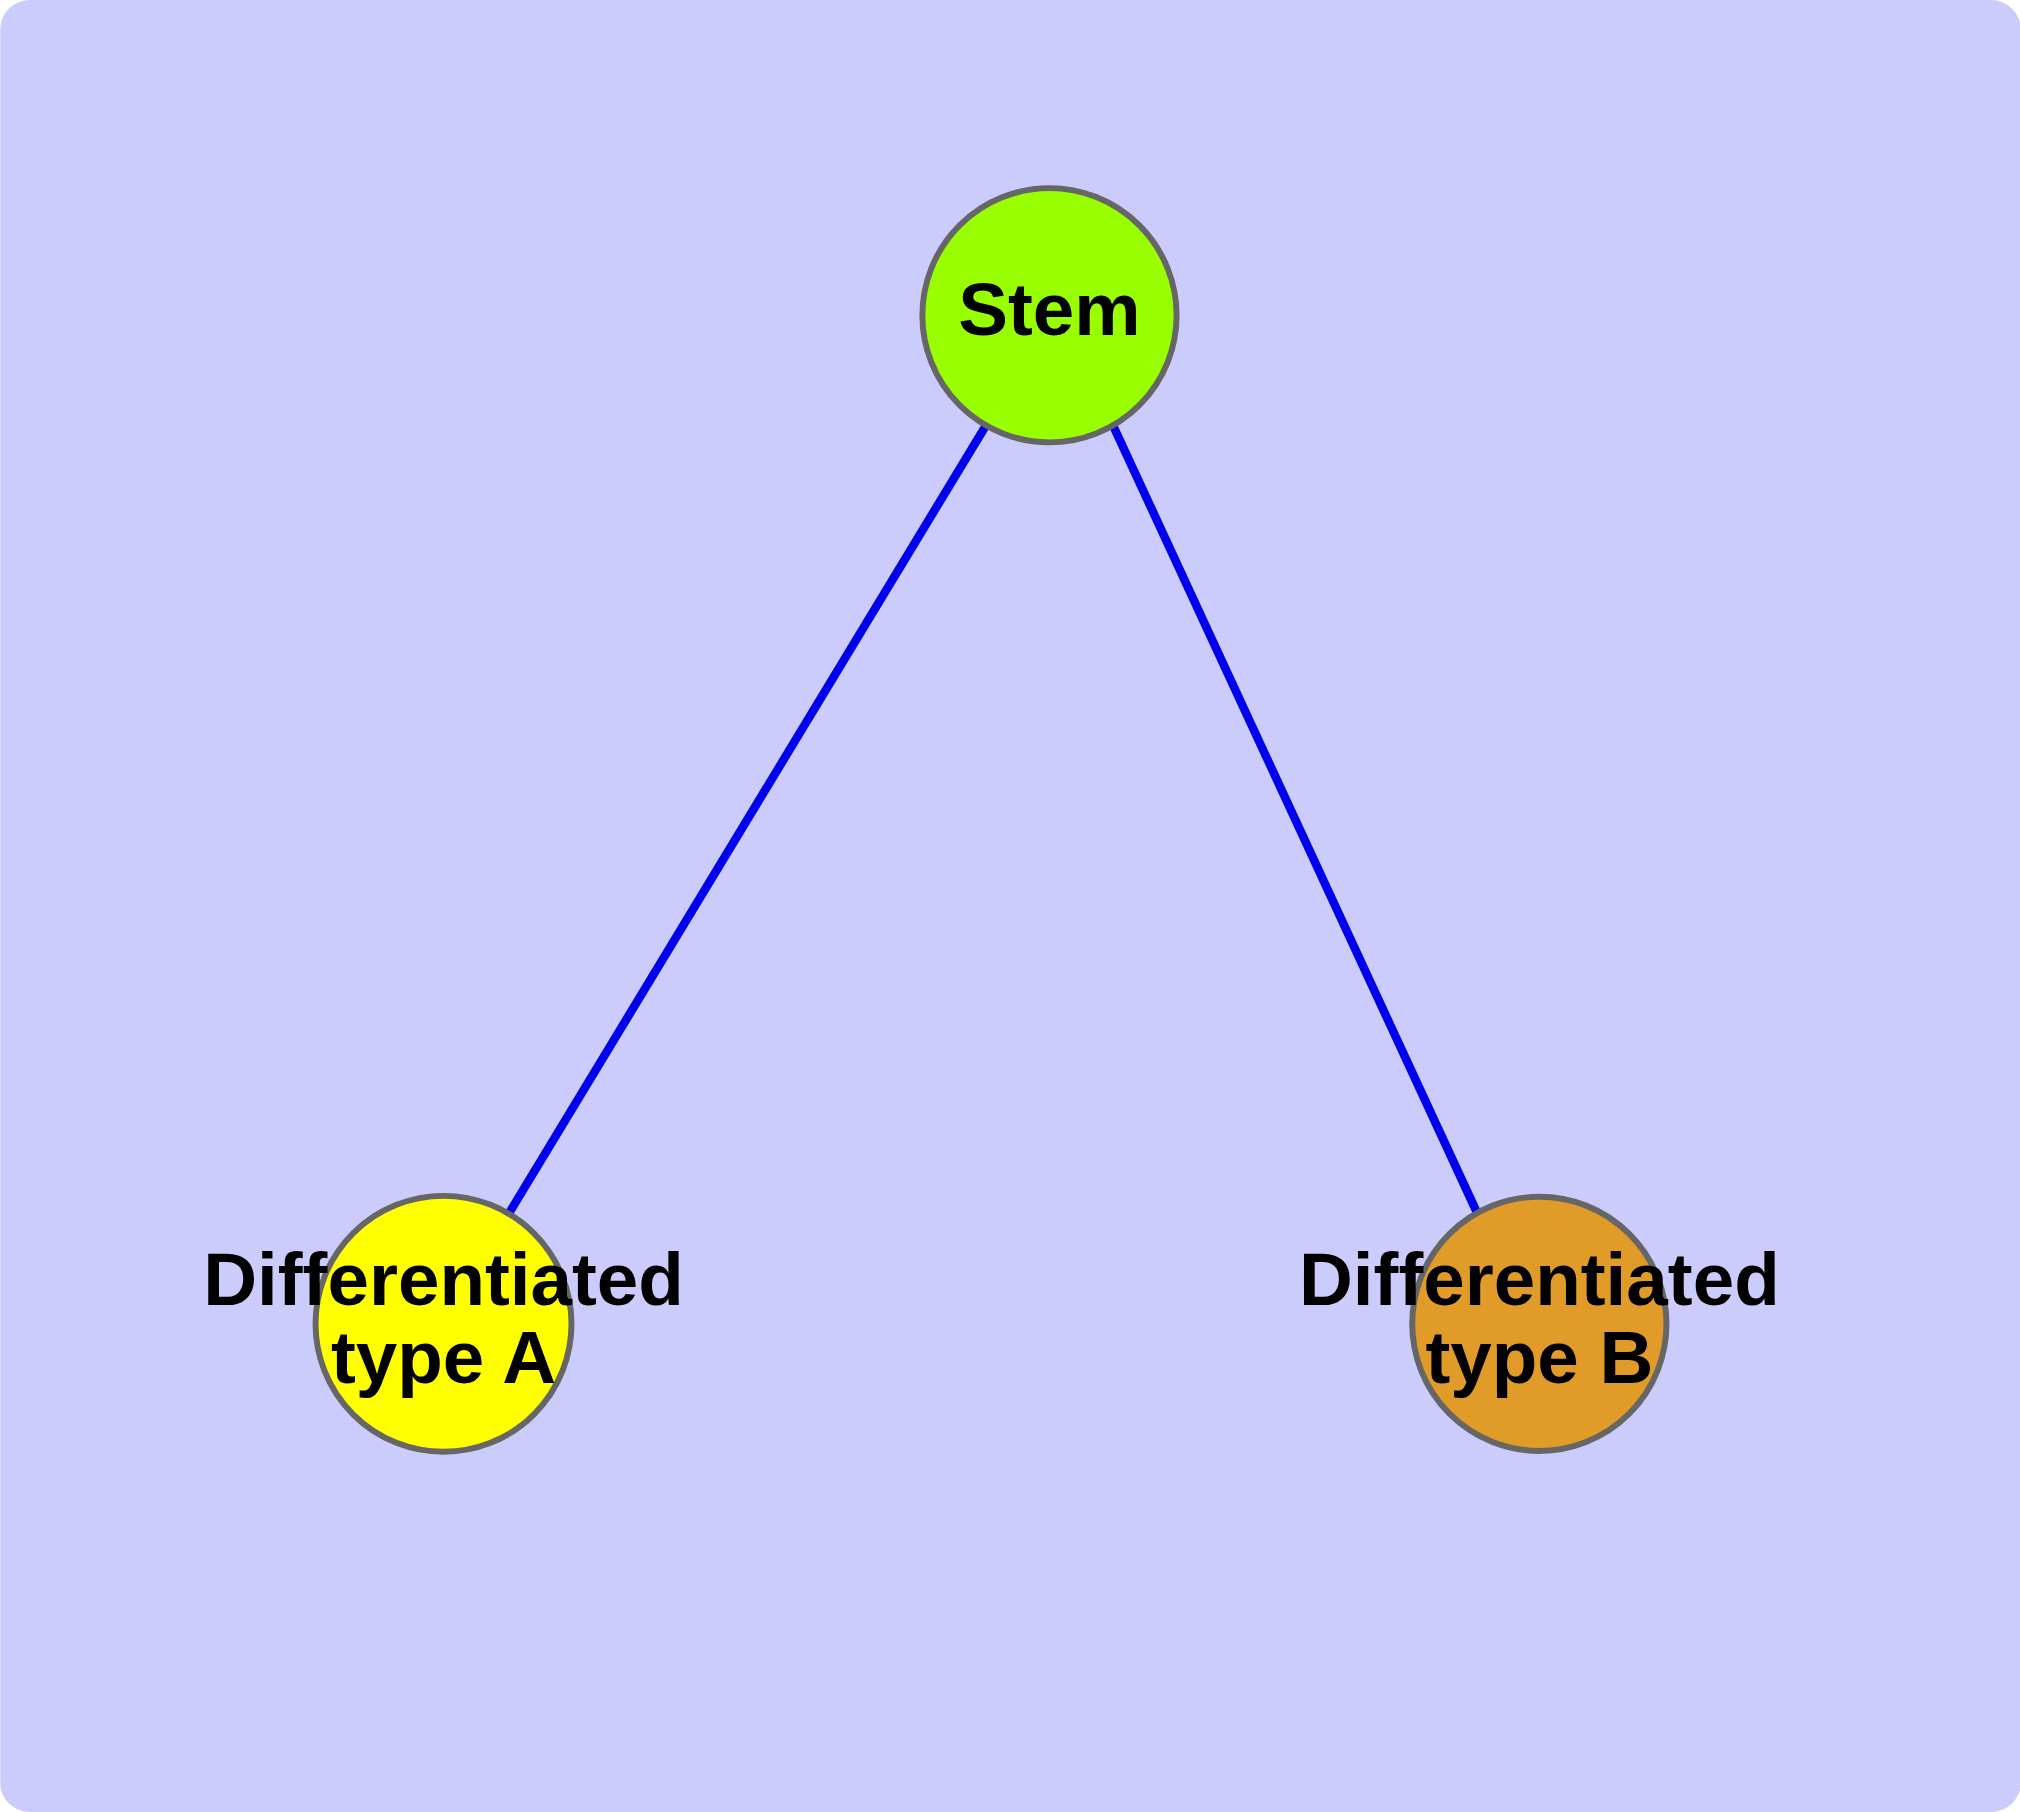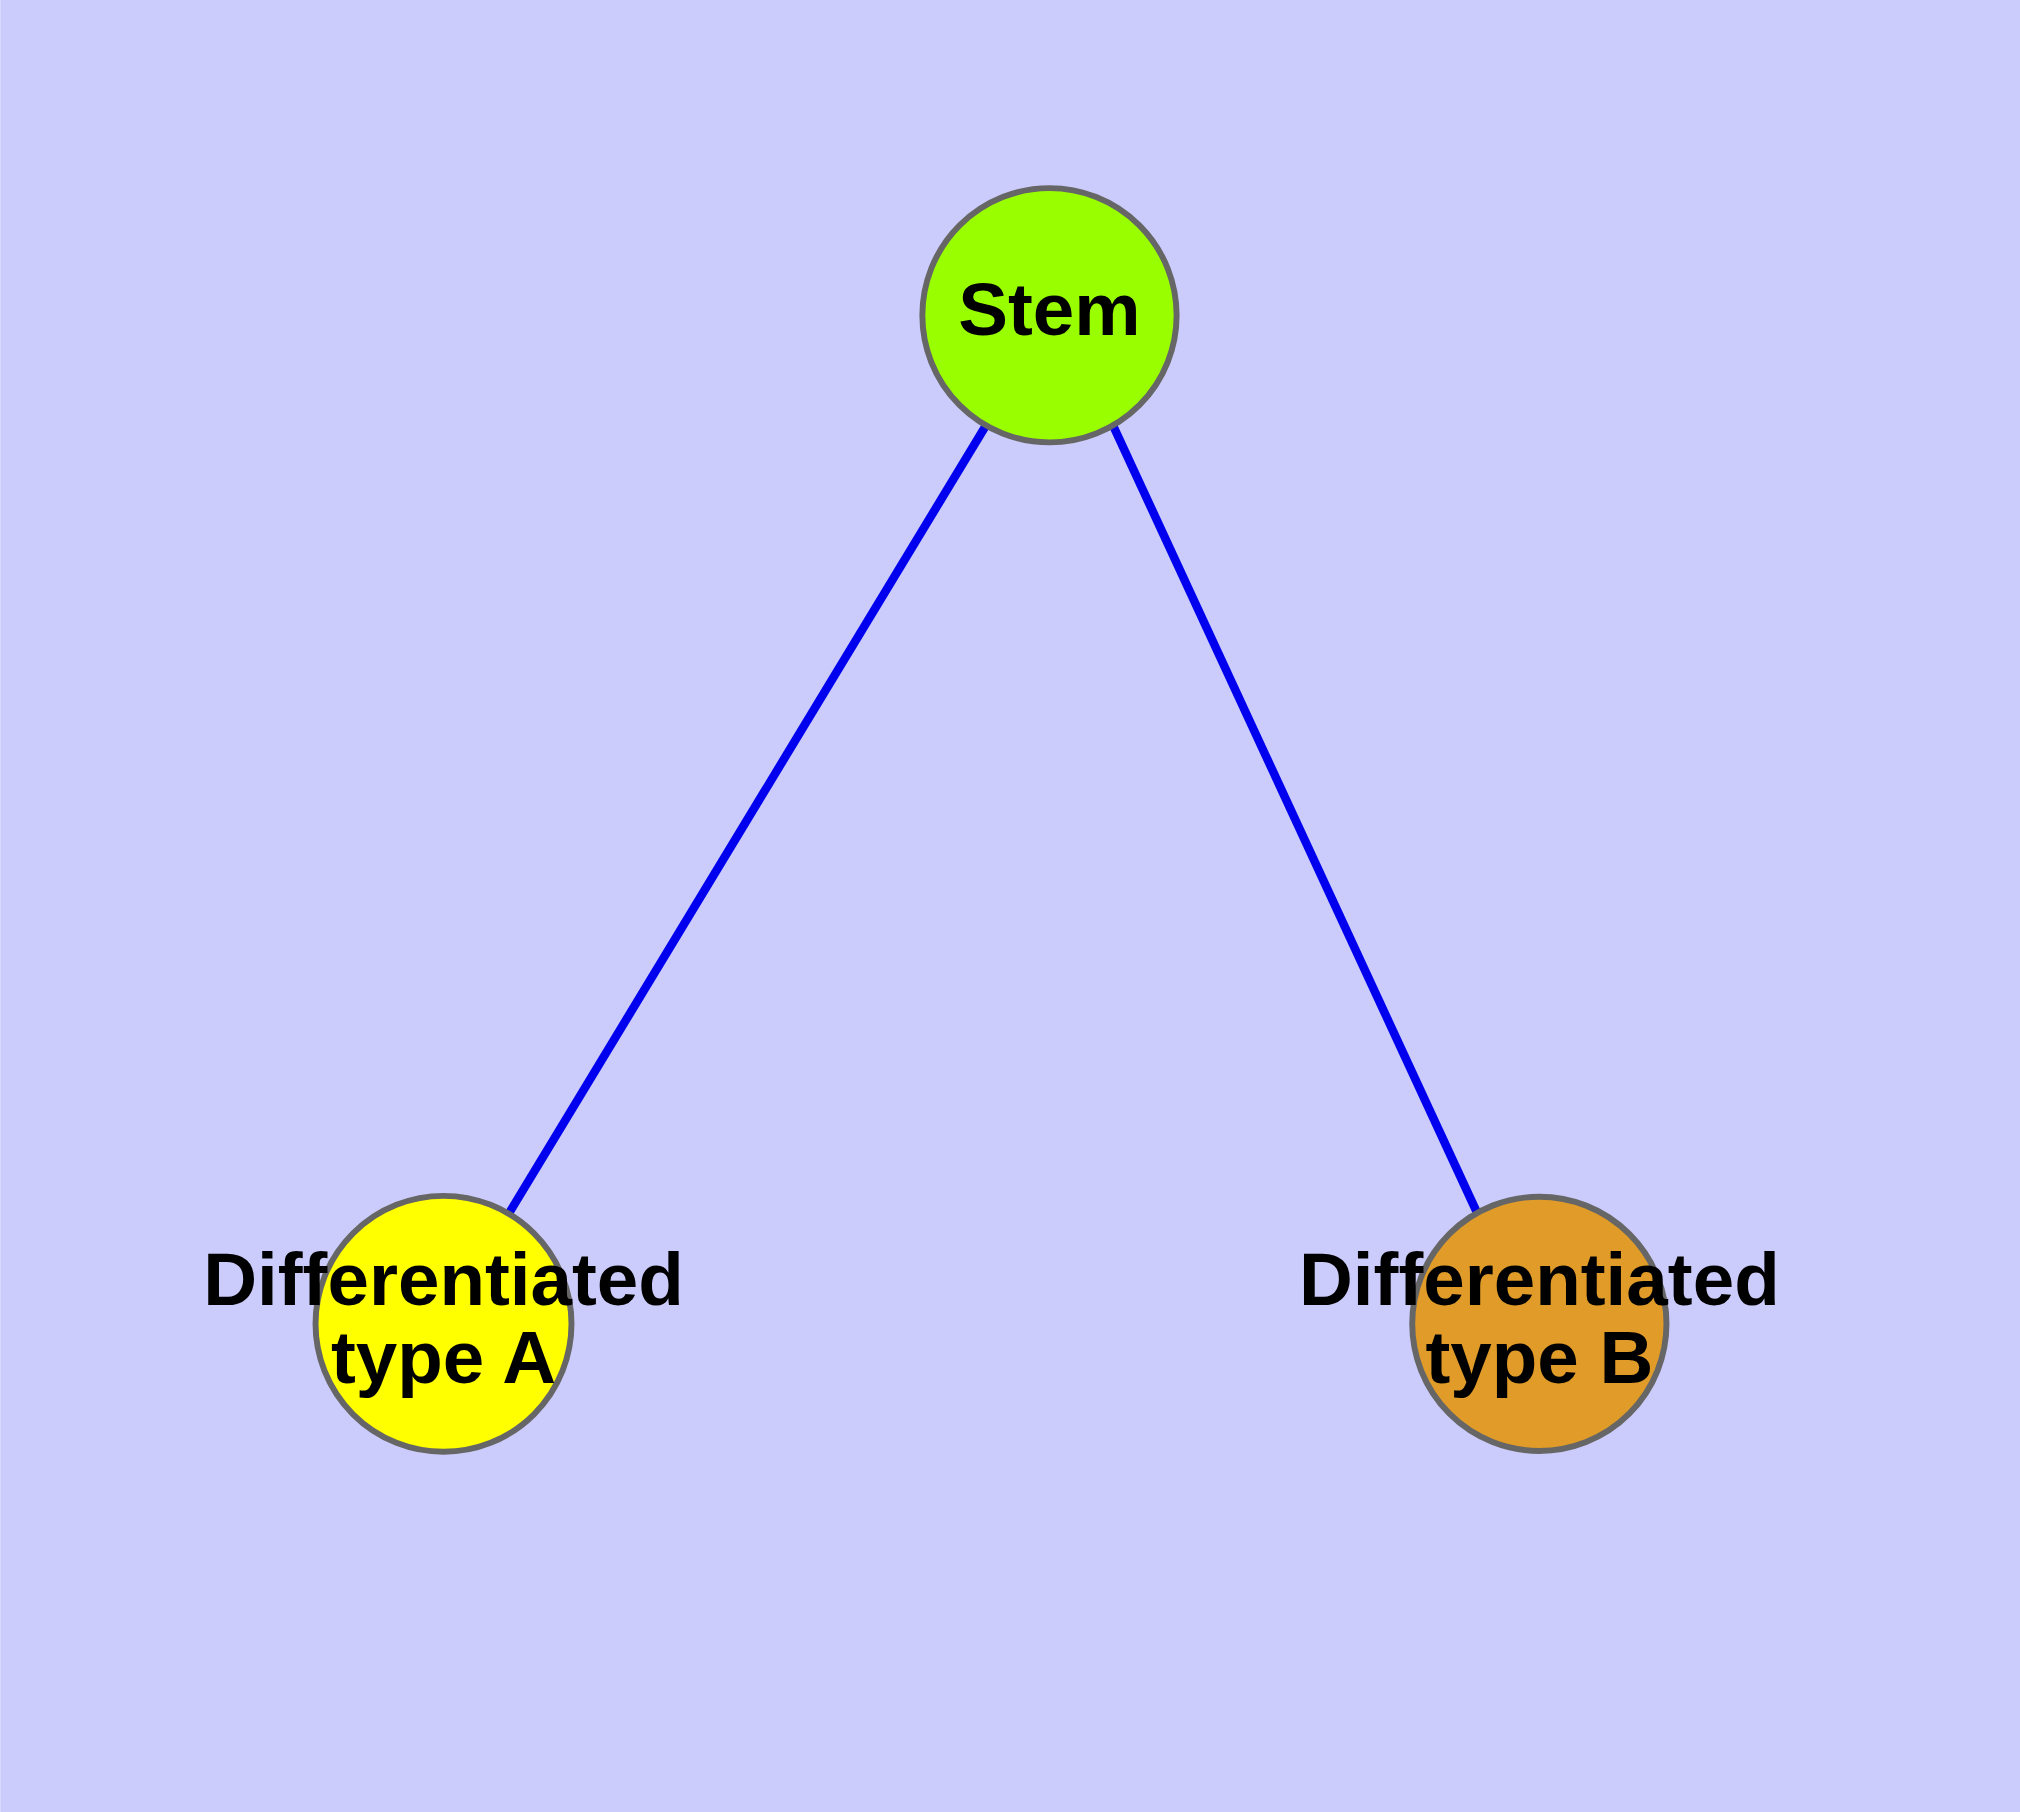--- a/index.html
+++ b/index.html
@@ -28,21 +28,21 @@
     fill: #000000;
     text-anchor: middle;
     dominant-baseline: middle;
     paint-order: normal;
     white-space: pre;
   }
 </style>
 </head>
 <body>
 
-<div id="canvas" style="width: 2021px; height: 1812px;">
+<div id="canvas" style="width: 2021px; height: 1812px; border-radius: 30px;">
   <svg id="graph-svg" viewBox="0 0 2384 2138" xmlns="http://www.w3.org/2000/svg" style="width: 2021px; height: 1812px;">
 
     <rect id="bg-rect" x="0" y="0" width="2384" height="2138" fill="#ccccfc"></rect>
 
     <g id="edge-layer">
       <line id="edge-stem-to-a" x1="1163" y1="502" x2="600" y2="1432" stroke="#0000ee" stroke-width="10" stroke-linecap="butt"></line>
       <line id="edge-stem-to-b" x1="1313" y1="502" x2="1743" y2="1432" stroke="#0000ee" stroke-width="10" stroke-linecap="butt"></line>
     </g>
 
     <g id="node-layer">

